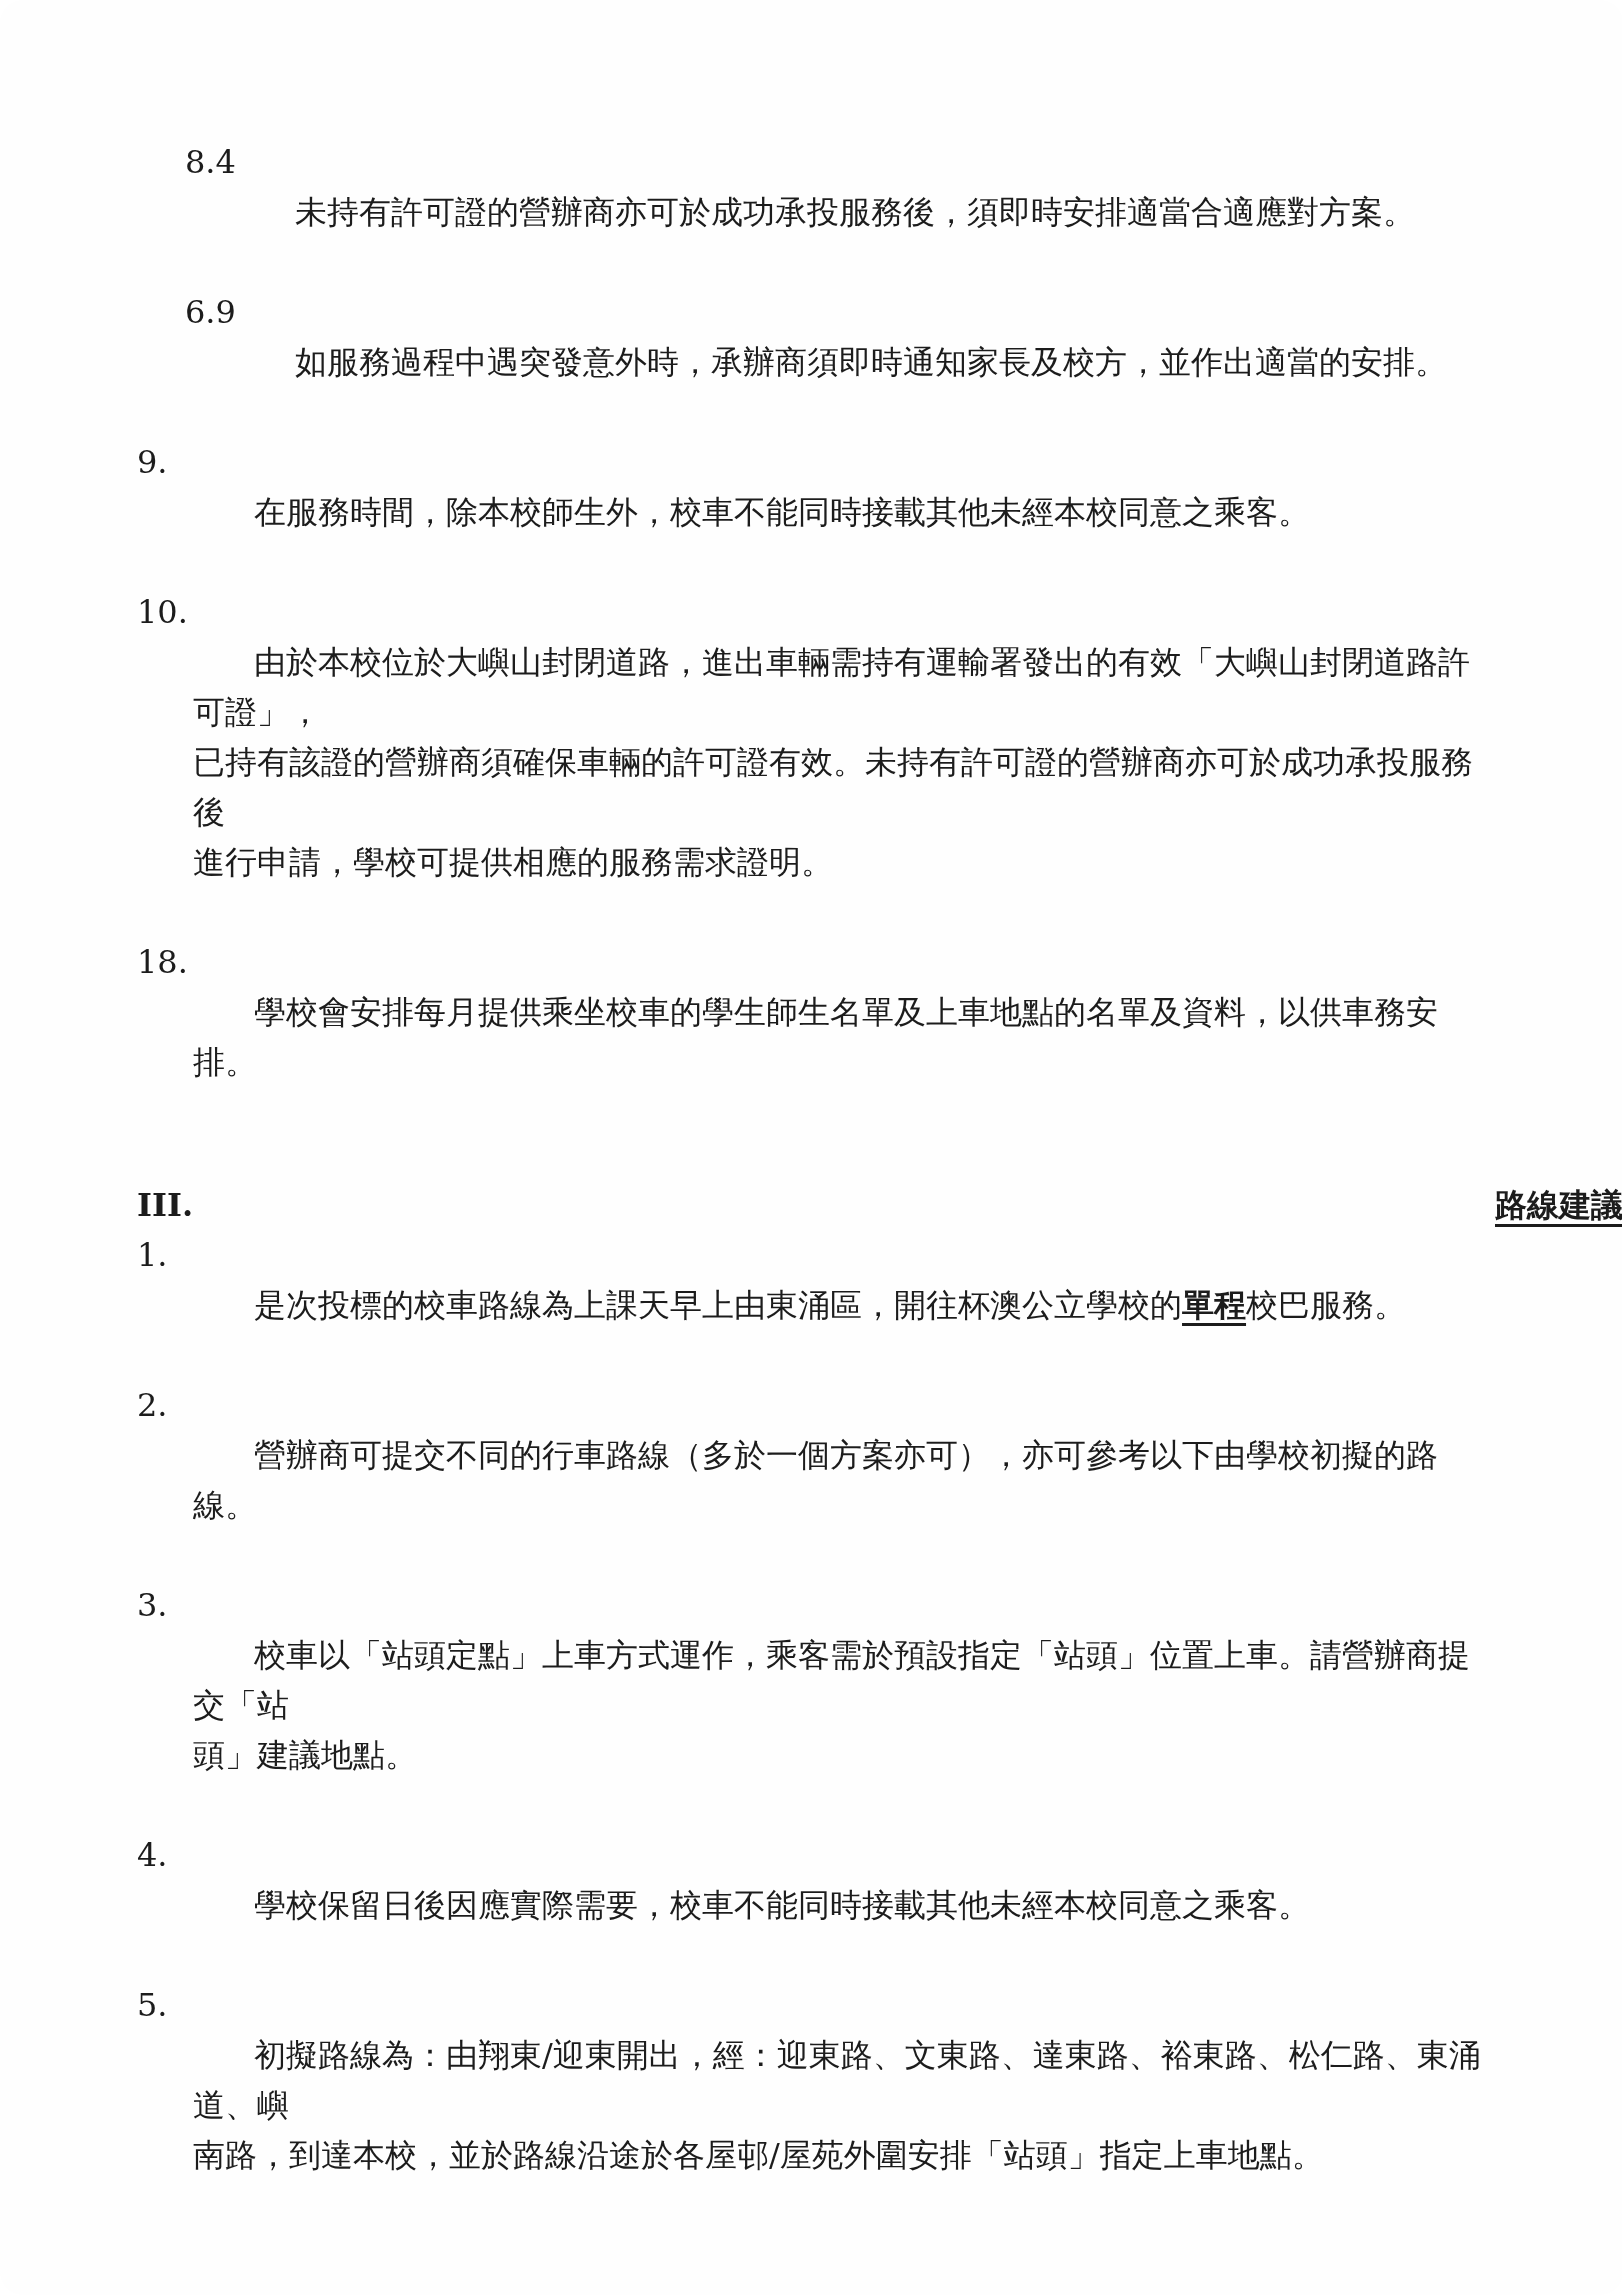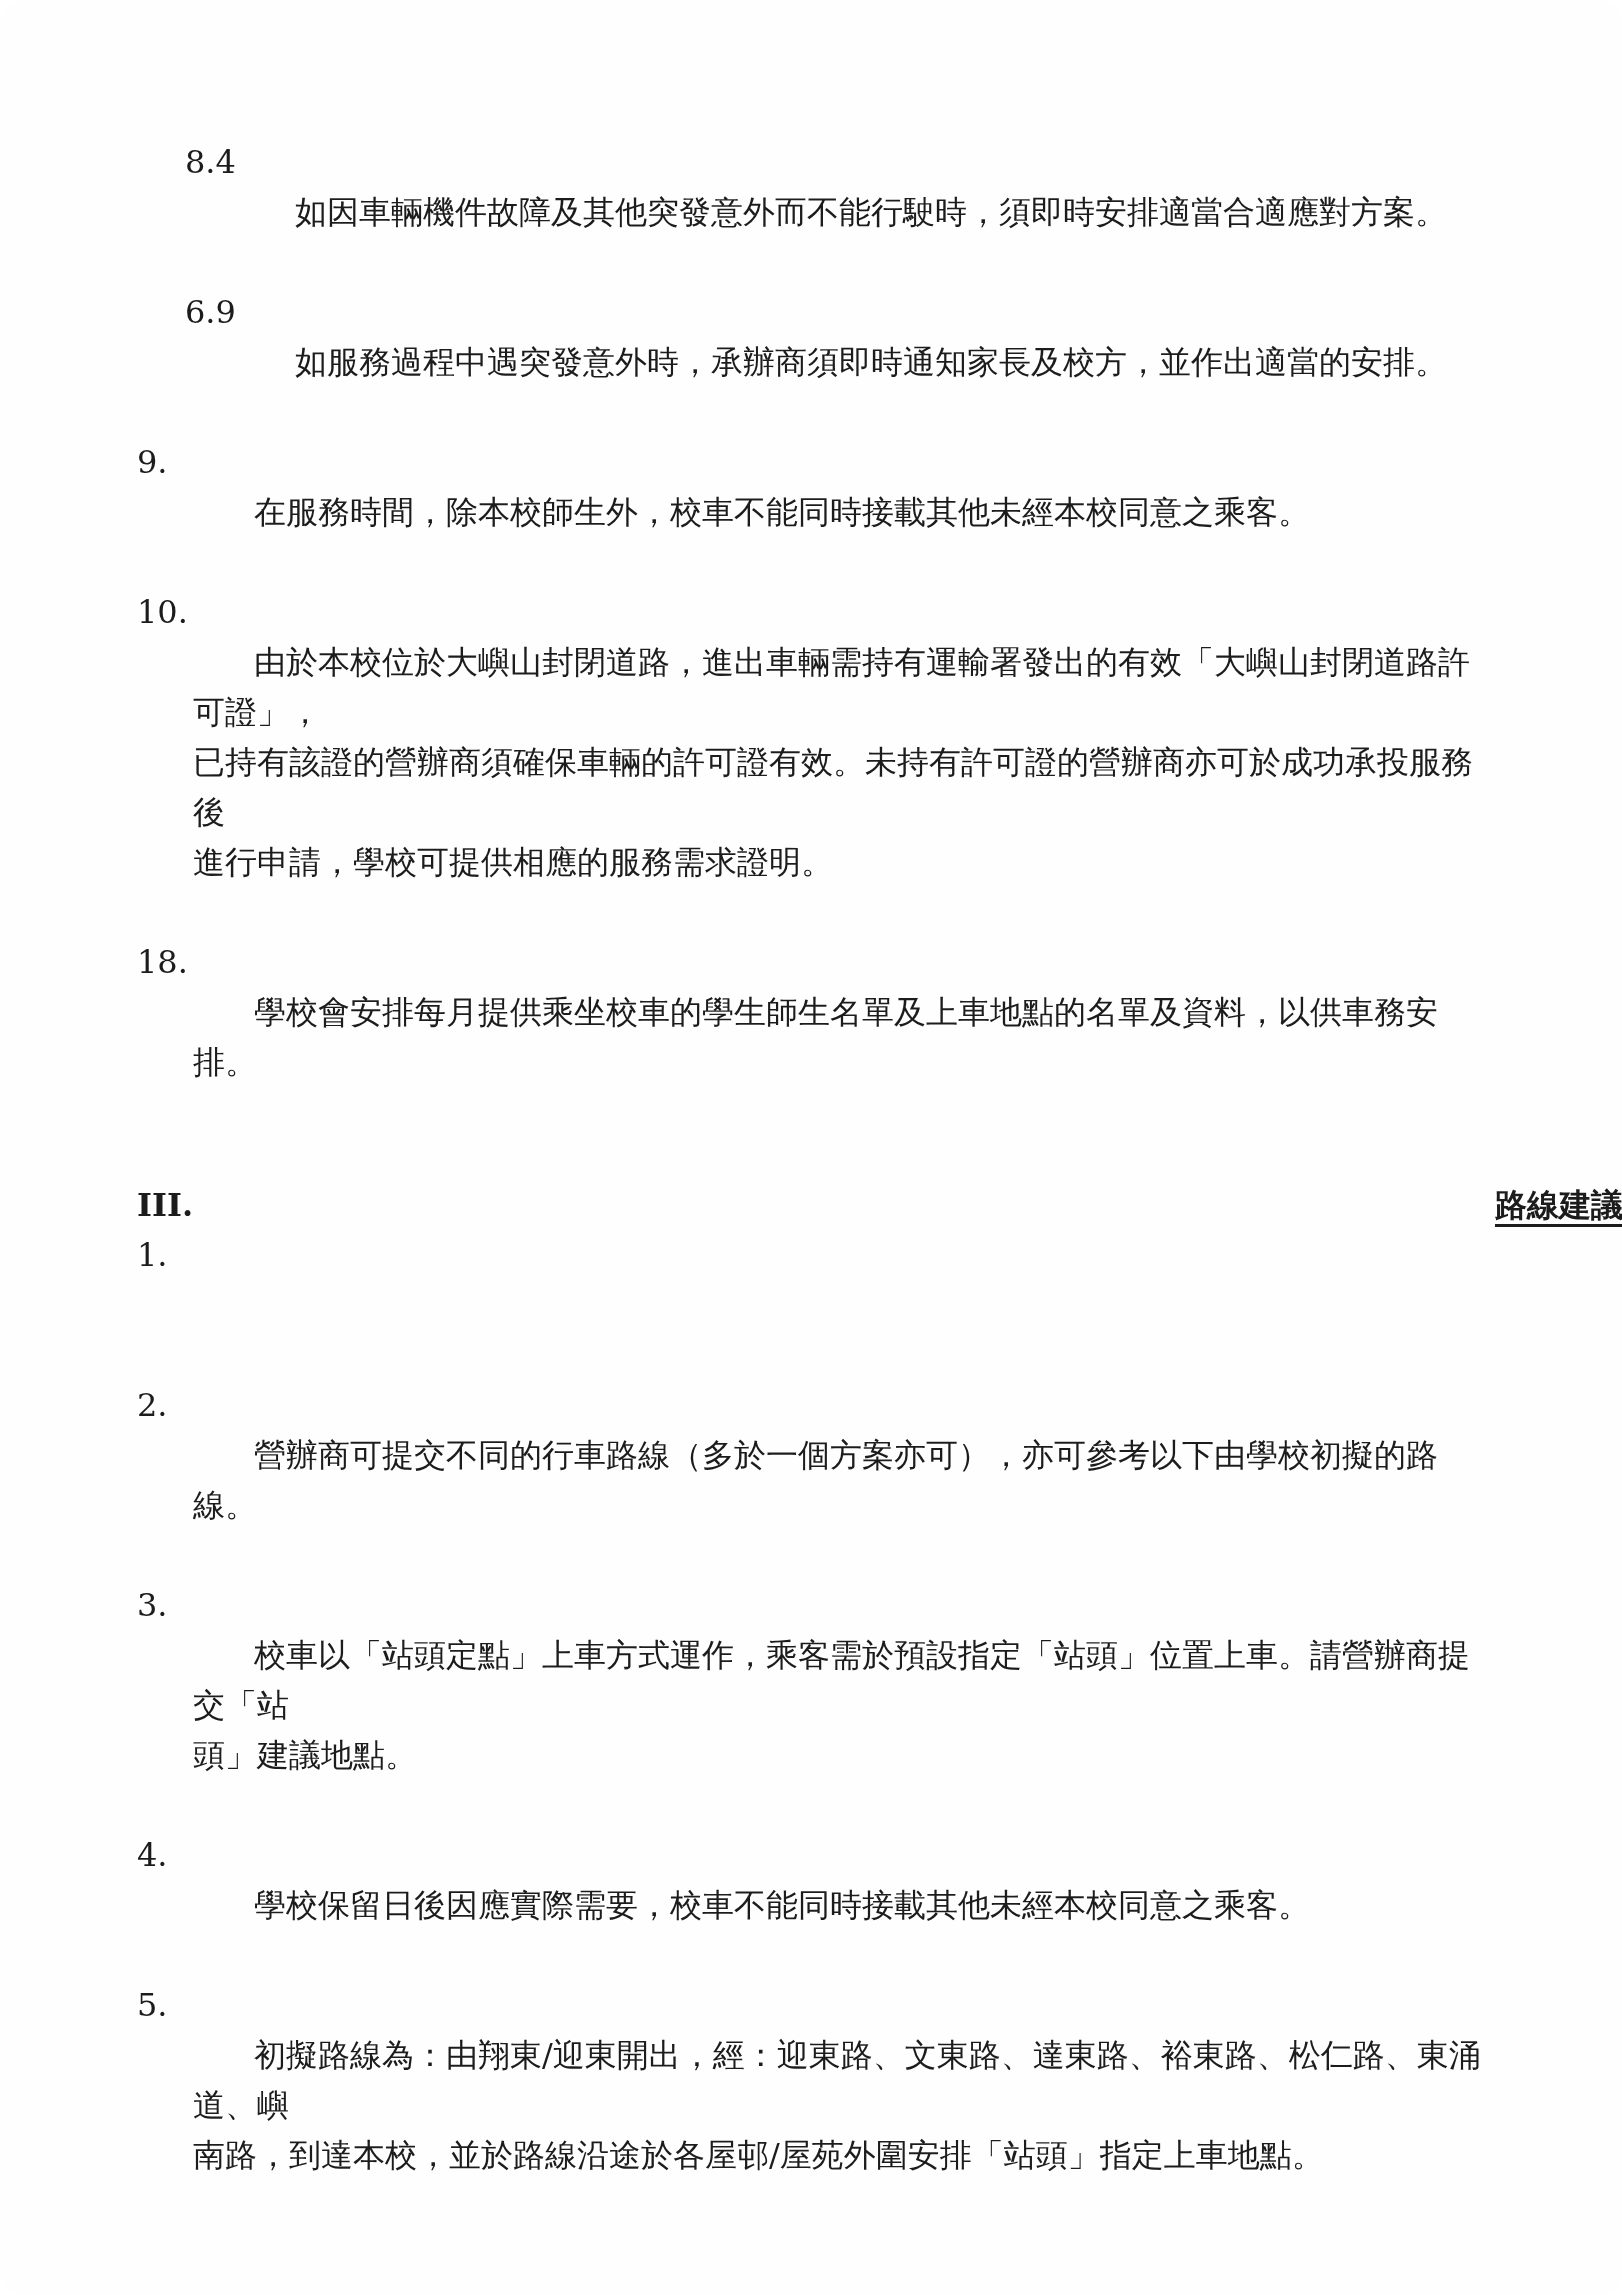--- a/index.html
+++ b/index.html
@@ -55,42 +55,42 @@
     text-underline-offset: 6.5px;
   }
 </style>
 </head>
 <body>
 
 <div class="page">
   <div class="content">
 
     <div class="item sub">
-      <span class="num">8.4</span><span class="text">如因車輛機件故障及其他突發意外而不能行駛時，須即時安排適當合適應對方案。</span>
+      <span class="num">8.4</span><span class="text">未持有許可證的營辦商亦可於成功承投服務後，須即時安排適當合適應對方案。</span>
     </div>
     <div class="item sub">
       <span class="num">6.9</span><span class="text">如服務過程中遇突發意外時，承辦商須即時通知家長及校方，並作出適當的安排。</span>
     </div>
     <div class="item">
       <span class="num">9.</span><span class="text">在服務時間，除本校師生外，校車不能同時接載其他未經本校同意之乘客。</span>
     </div>
     <div class="item">
       <span class="num">10.</span><span class="text">由於本校位於大嶼山封閉道路，進出車輛需持有運輸署發出的有效「大嶼山封閉道路許可證」，
 已持有該證的營辦商須確保車輛的許可證有效。未持有許可證的營辦商亦可於成功承投服務後
 進行申請，學校可提供相應的服務需求證明。</span>
     </div>
     <div class="item">
       <span class="num">18.</span><span class="text">學校會安排每月提供乘坐校車的學生師生名單及上車地點的名單及資料，以供車務安排。</span>
     </div>
 
     <div class="sec-heading">
       <span class="numeral">III.</span><span class="title">路線建議</span>
     </div>
     <div class="item">
-      <span class="num">1.</span>
+      <span class="num">1.</span><span class="text"><span>是次投標的校車路線為上課天早上由東涌區，開往杯澳公立學校的</span><span class="u">單程</span><span>校巴服務。</span></span>
     </div>
     <div class="item">
       <span class="num">2.</span><span class="text">營辦商可提交不同的行車路線（多於一個方案亦可），亦可參考以下由學校初擬的路線。</span>
     </div>
     <div class="item">
       <span class="num">3.</span><span class="text">校車以「站頭定點」上車方式運作，乘客需於預設指定「站頭」位置上車。請營辦商提交「站
 頭」建議地點。</span>
     </div>
     <div class="item">
       <span class="num">4.</span><span class="text">學校保留日後因應實際需要，校車不能同時接載其他未經本校同意之乘客。</span>

